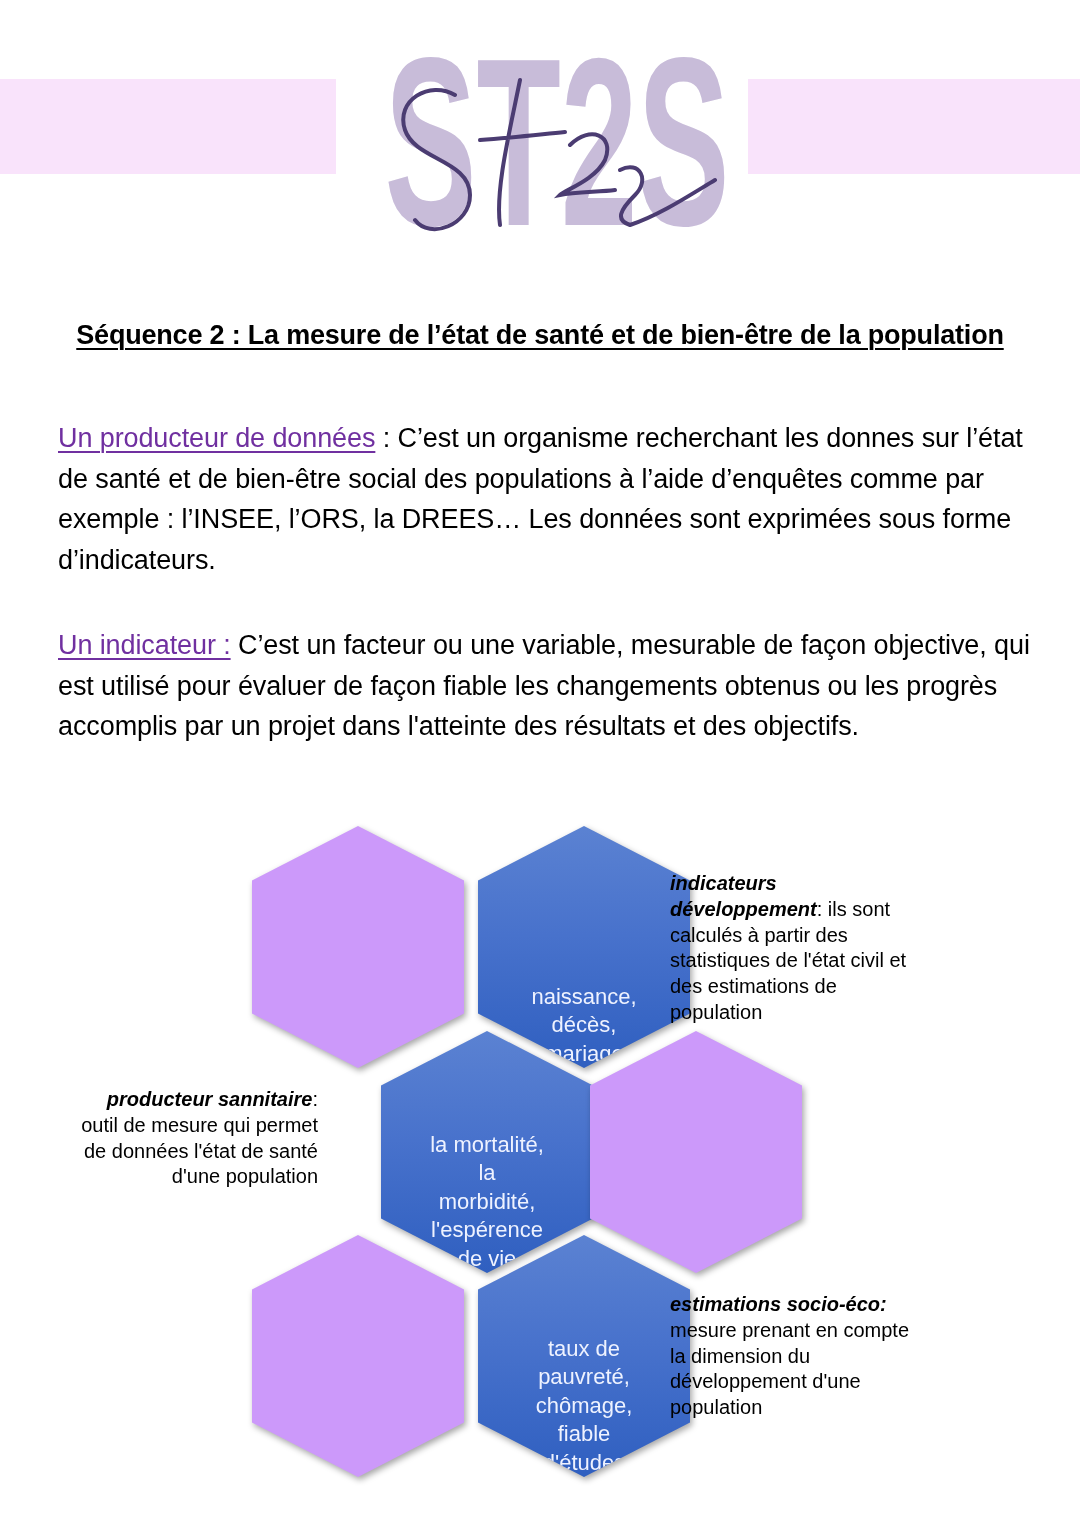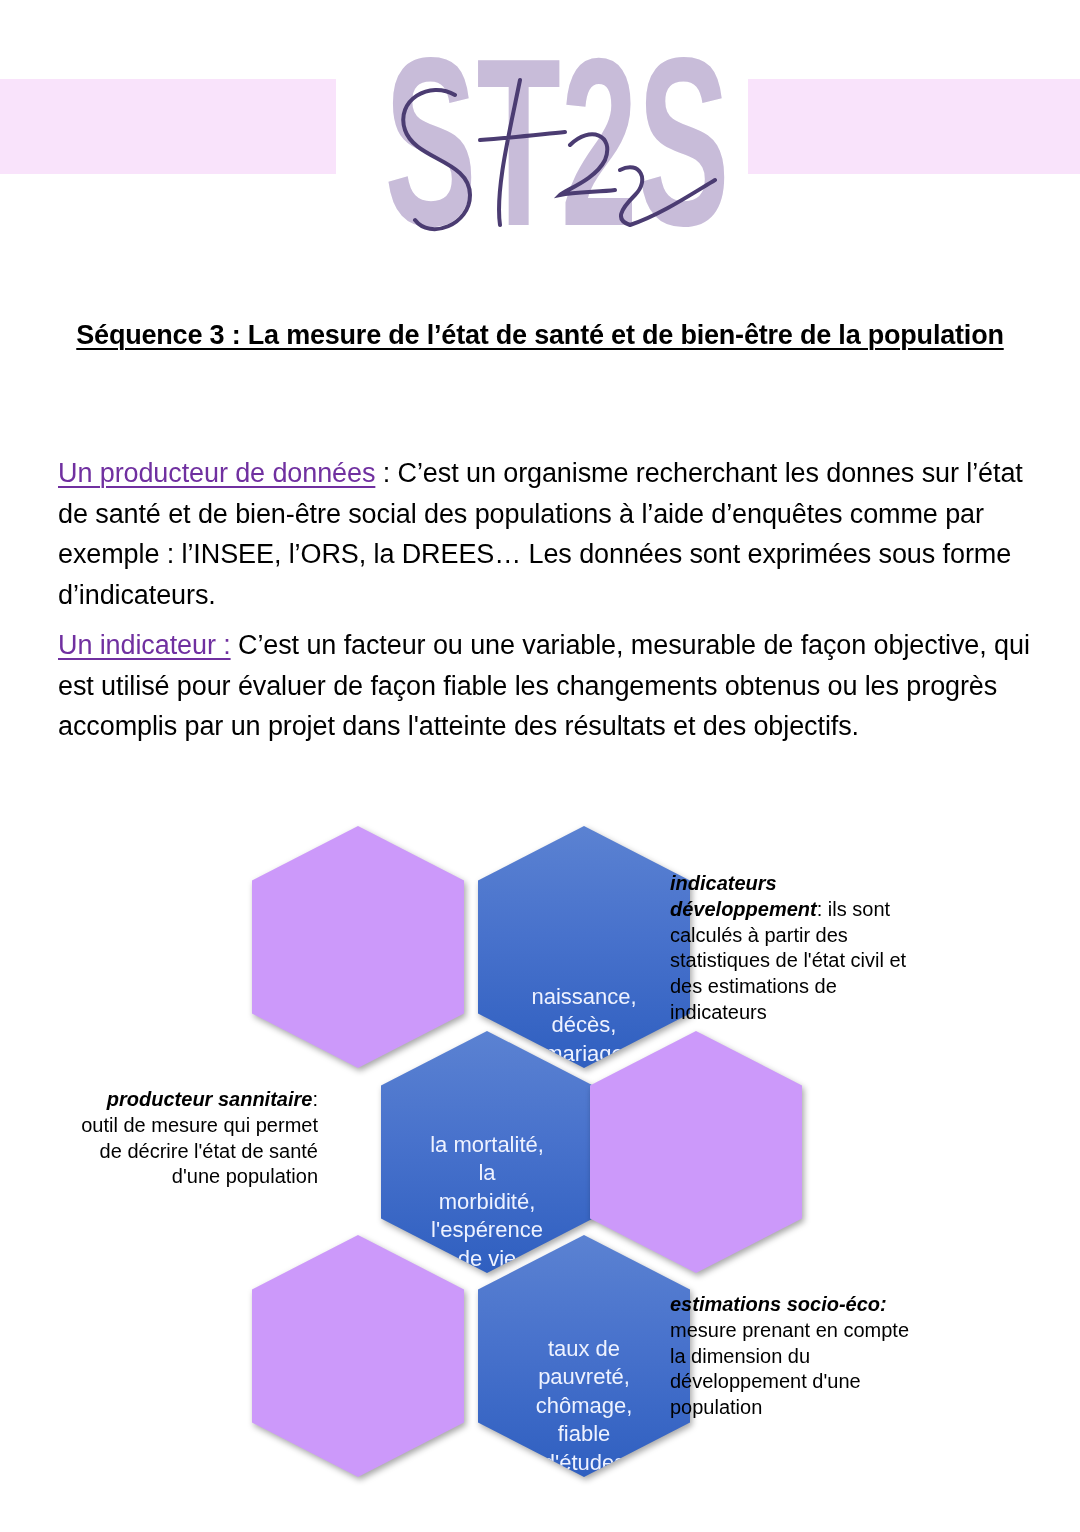--- a/index.html
+++ b/index.html
@@ -12,21 +12,21 @@
   .band.right { left: 748px; width: 332px; }
   .logo { position: absolute; left: 360px; top: 20px; width: 395px; height: 225px; }
 
   
   .title { position: absolute; left: 0; top: 320px; width: 1080px; text-align: center;
            font-size: 27px; font-weight: bold; text-decoration: underline;
            text-underline-offset: 4px; text-decoration-thickness: 2px; letter-spacing: -0.2px; }
 
   
   .para { position: absolute; left: 58px; width: 980px; font-size: 27px; line-height: 40.6px; letter-spacing: -0.1px; }
-  .para.p1 { top: 453px; }
+  .para.p1 { top: 418px; }
   .para.p2 { top: 625px; }
   .term { color: #7030a0; text-decoration: underline; text-underline-offset: 4px; text-decoration-thickness: 2px; }
 
   
   .hex-wrap { position: absolute; width: 212px; height: 242px; filter: drop-shadow(2px 3px 3px rgba(0,0,0,0.35)); }
   .hex { width: 100%; height: 100%;
          clip-path: polygon(50% 0%, 100% 22.5%, 100% 77.5%, 50% 100%, 0% 77.5%, 0% 22.5%);
          display: flex; align-items: flex-end; justify-content: center; text-align: center; margin-left: 32px; }
   .hex.purple { background: #cc99fa; }
   .hex.blue { background: linear-gradient(180deg, #5b82d2 0%, #4872cc 45%, #2f5fc0 100%); }
@@ -47,21 +47,21 @@
   <svg width="395" height="225" viewBox="0 0 395 225">
     <text x="197" y="205" text-anchor="middle" font-family="Liberation Sans, sans-serif" font-weight="bold" font-size="240" fill="#c8bcd9" textLength="345" lengthAdjust="spacingAndGlyphs">ST2S</text>
     <path d="M95 75 C70 60 35 80 45 110 C55 140 110 140 110 175 C110 205 70 220 55 200
              M160 60 C150 110 135 170 140 205
              M120 120 C150 118 175 115 205 112
              M210 125 C230 105 255 115 245 140 C235 160 205 170 200 175 C215 172 240 172 255 170
              M260 150 C280 140 290 160 275 175 C260 190 255 200 270 205 C300 195 330 175 355 160" fill="none" stroke="#4b3c72" stroke-width="4" stroke-linecap="round"></path>
   </svg>
 </div>
 
-<div class="title">Séquence 3 : La mesure de l’état de santé et de bien-être de la population</div>
+<div class="title">Séquence 2 : La mesure de l’état de santé et de bien-être de la population</div>
 
 <div class="para p1"><span class="term">Un producteur de données</span><span> : </span><span>C’est un organisme recherchant les donnes sur l’état de santé et de bien-être social des populations à l’aide d’enquêtes comme par exemple : l’INSEE, l’ORS, la DREES… Les données sont exprimées sous forme d’indicateurs.</span></div>
 
 <div class="para p2"><span class="term">Un indicateur :</span><span> </span><span>C’est un facteur ou une variable, mesurable de façon objective, qui est utilisé pour évaluer de façon fiable les changements obtenus ou les progrès accomplis par un projet dans l'atteinte des résultats et des objectifs.</span></div>
 
 <div>
   <div class="hex-wrap" style="left:220px; top:826px;">
     <div class="hex purple">
       <span class="hex-text"></span>
     </div>
@@ -95,18 +95,18 @@
   <div class="hex-wrap" style="left:446px; top:1235px;">
     <div class="hex blue">
       <span class="hex-text">taux de
 pauvreté,
 chômage,
 fiable
 d'études</span>
     </div>
   </div>
 
-  <div class="note right" style="top:871px;"><b>indicateurs développement</b><span>:</span><span> ils sont calculés à partir des statistiques de l'état civil et des estimations de indicateurs</span></div>
+  <div class="note right" style="top:871px;"><b>indicateurs développement</b><span>:</span><span> ils sont calculés à partir des statistiques de l'état civil et des estimations de population</span></div>
 
-  <div class="note left" style="top:1087px;"><b>producteur sannitaire</b><span>:</span><span> outil de mesure qui permet de décrire l'état de santé d'une population</span></div>
+  <div class="note left" style="top:1087px;"><b>producteur sannitaire</b><span>:</span><span> outil de mesure qui permet de données l'état de santé d'une population</span></div>
 
   <div class="note right" style="top:1292px;"><b>estimations socio-éco:</b><span></span><span> mesure prenant en compte la dimension du développement d'une population</span></div>
 </div>
 
 </body></html>

